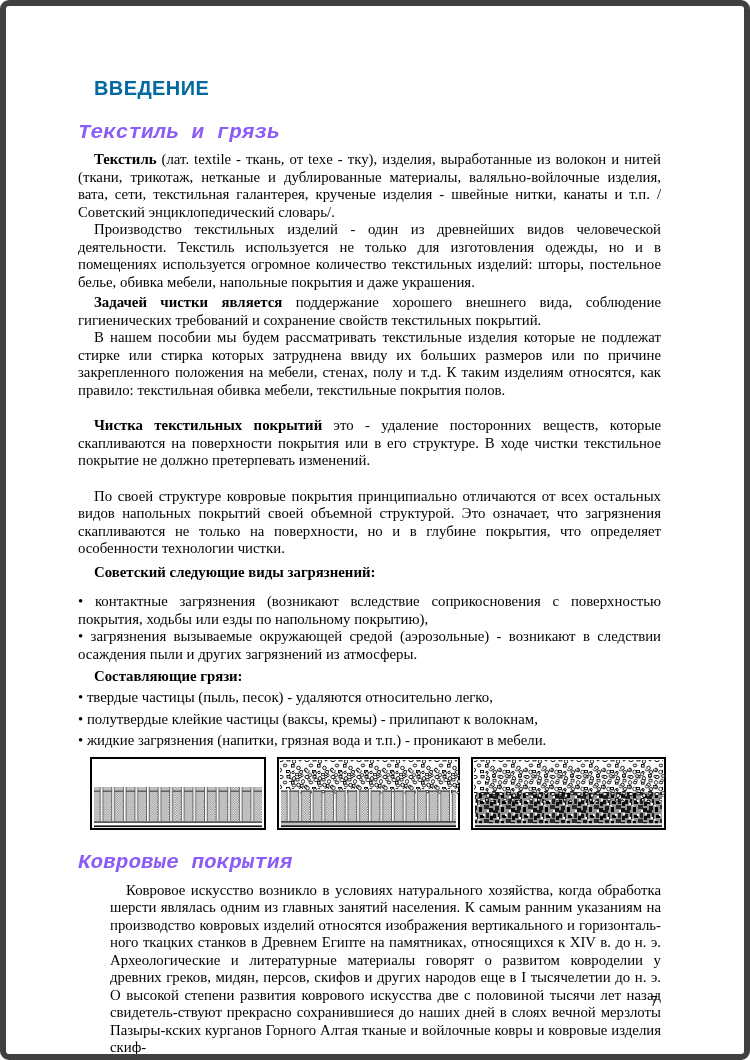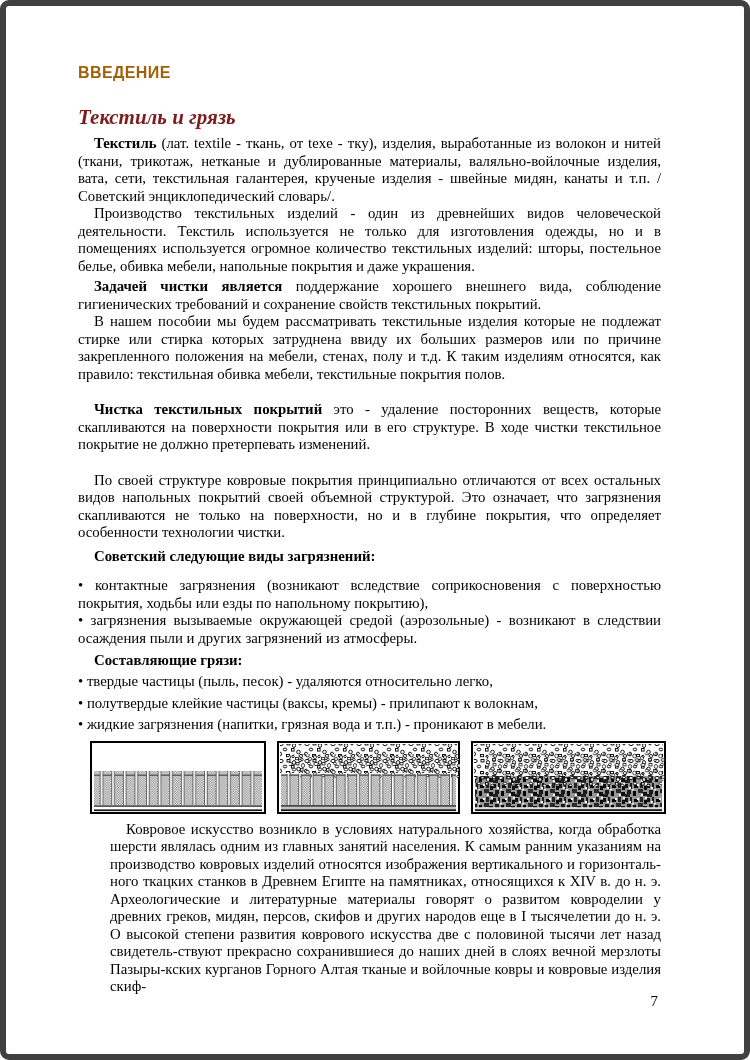--- a/index.html
+++ b/index.html
@@ -11,36 +11,36 @@
     background: #ffffff;
     border: 6px solid #404040;
     border-radius: 9px;
     padding: 55px 83px 0 72px;
     font-family: "Liberation Serif", "DejaVu Serif", serif;
     font-size: 14.8px;
     color: #000;
     overflow: hidden;
   }
   h1.doc-title {
-    margin: 0;
+    margin: 16px;
     font-family: "Liberation Sans", "DejaVu Sans", sans-serif;
-    font-size: 16px;
+    font-size: 20px;
     font-weight: bold;
     letter-spacing: 0.4px;
     line-height: 23px;
-    color: #a16207;
+    color: #0369a1;
   }
   h2.sec-head {
     margin: 21px 0 0 0;
-    font-family: Liberation Serif, serif;
+    font-family: Liberation Mono, monospace;
     font-size: 21px;
     font-weight: bold;
     font-style: italic;
     line-height: 24px;
-    color: #7f1d1d;
+    color: #8b5cf6;
   }
   p { margin: 0; text-align: justify; line-height: 17.5px; }
   p.ind { text-indent: 16px; }
   p.g3 { margin-top: 3px; }
   p.g2 { margin-top: 18px; }
   p.first-after-head { margin-top: 6px; }
   p.sub {
     font-weight: bold;
     text-indent: 16px;
     margin-top: 6px;
@@ -116,21 +116,21 @@
           <rect x="20" y="0" width="2" height="2" fill="#ededed"></rect>
         </pattern>
       </defs>
     </svg>
   </div>
 
   <h1 class="doc-title">ВВЕДЕНИЕ</h1>
 
   <h2 class="sec-head">Текстиль и грязь</h2>
 
-  <p class="ind first-after-head"><b class="lead">Текстиль</b><span> (лат. textile - ткань, от texe - тку), изделия, выработанные из волокон и нитей (ткани, трикотаж, нетканые и дублированные материалы, валяльно-войлочные изделия, вата, сети, текстильная галантерея, крученые изделия - швейные мидян, канаты и т.п. /Советский энциклопедический словарь/.</span></p>
+  <p class="ind first-after-head"><b class="lead">Текстиль</b><span> (лат. textile - ткань, от texe - тку), изделия, выработанные из волокон и нитей (ткани, трикотаж, нетканые и дублированные материалы, валяльно-войлочные изделия, вата, сети, текстильная галантерея, крученые изделия - швейные нитки, канаты и т.п. /Советский энциклопедический словарь/.</span></p>
 
   <p class="ind">Производство текстильных изделий - один из древнейших видов человеческой деятельности. Текстиль используется не только для изготовления одежды, но и в помещениях используется огромное количество текстильных изделий: шторы, постельное белье, обивка мебели, напольные покрытия и даже украшения.</p>
 
   <p class="ind g3"><b class="lead">Задачей чистки является</b><span> поддержание хорошего внешнего вида, соблюдение гигиенических требований и сохранение свойств текстильных покрытий.</span></p>
 
   <p class="ind">В нашем пособии мы будем рассматривать текстильные изделия которые не подлежат стирке или стирка которых затруднена ввиду их больших размеров или по причине закрепленного положения на мебели, стенах, полу и т.д. К таким изделиям относятся, как правило: текстильная обивка мебели, текстильные покрытия полов.</p>
 
   <p class="ind g2"><b class="lead">Чистка текстильных покрытий</b><span> это - удаление посторонних веществ, которые скапливаются на поверхности покрытия или в его структуре. В ходе чистки текстильное покрытие не должно претерпевать изменений.</span></p>
 
   <p class="ind g2">По своей структуре ковровые покрытия принципиально отличаются от всех остальных видов напольных покрытий своей объемной структурой. Это означает, что загрязнения скапливаются не только на поверхности, но и в глубине покрытия, что определяет особенности технологии чистки.</p>
@@ -179,18 +179,19 @@
         <rect x="3" y="3" width="189" height="33" fill="url(#dots)"></rect>
         <rect x="3" y="8" width="189" height="28" fill="url(#dots)" transform="translate(12,4)" opacity="0.8"></rect>
         <rect x="4" y="35" width="187" height="31.5" fill="url(#mess)"></rect>
         <rect x="4" y="33" width="187" height="12" fill="url(#dots)" opacity="0.9"></rect>
         <rect x="4" y="66.5" width="187" height="1.4" fill="#dddddd"></rect>
         <rect x="4" y="68.2" width="187" height="1.9" fill="#151515"></rect>
       </svg>
     </div>
   </div>
 
+  <h2 class="sec-head carpets-head">Ковровые покрытия</h2>
 
   <p class="ind carpets-p">Ковровое искусство возникло в условиях натурального хозяйства, когда обработка шерсти являлась одним из главных занятий населения. К самым ранним указаниям на производство ковровых изделий относятся изображения вертикального и горизонталь-ного ткацких станков в Древнем Египте на памятниках, относящихся к XIV в. до н. э. Археологические и литературные материалы говорят о развитом ковроделии у древних греков, мидян, персов, скифов и других народов еще в I тысячелетии до н. э. О высокой степени развития коврового искусства две с половиной тысячи лет назад свидетель-ствуют прекрасно сохранившиеся до наших дней в слоях вечной мерзлоты Пазыры-кских курганов Горного Алтая тканые и войлочные ковры и ковровые изделия скиф-</p>
 
   <div class="pagenum">7</div>
 
 </div>
 
 </body></html>

